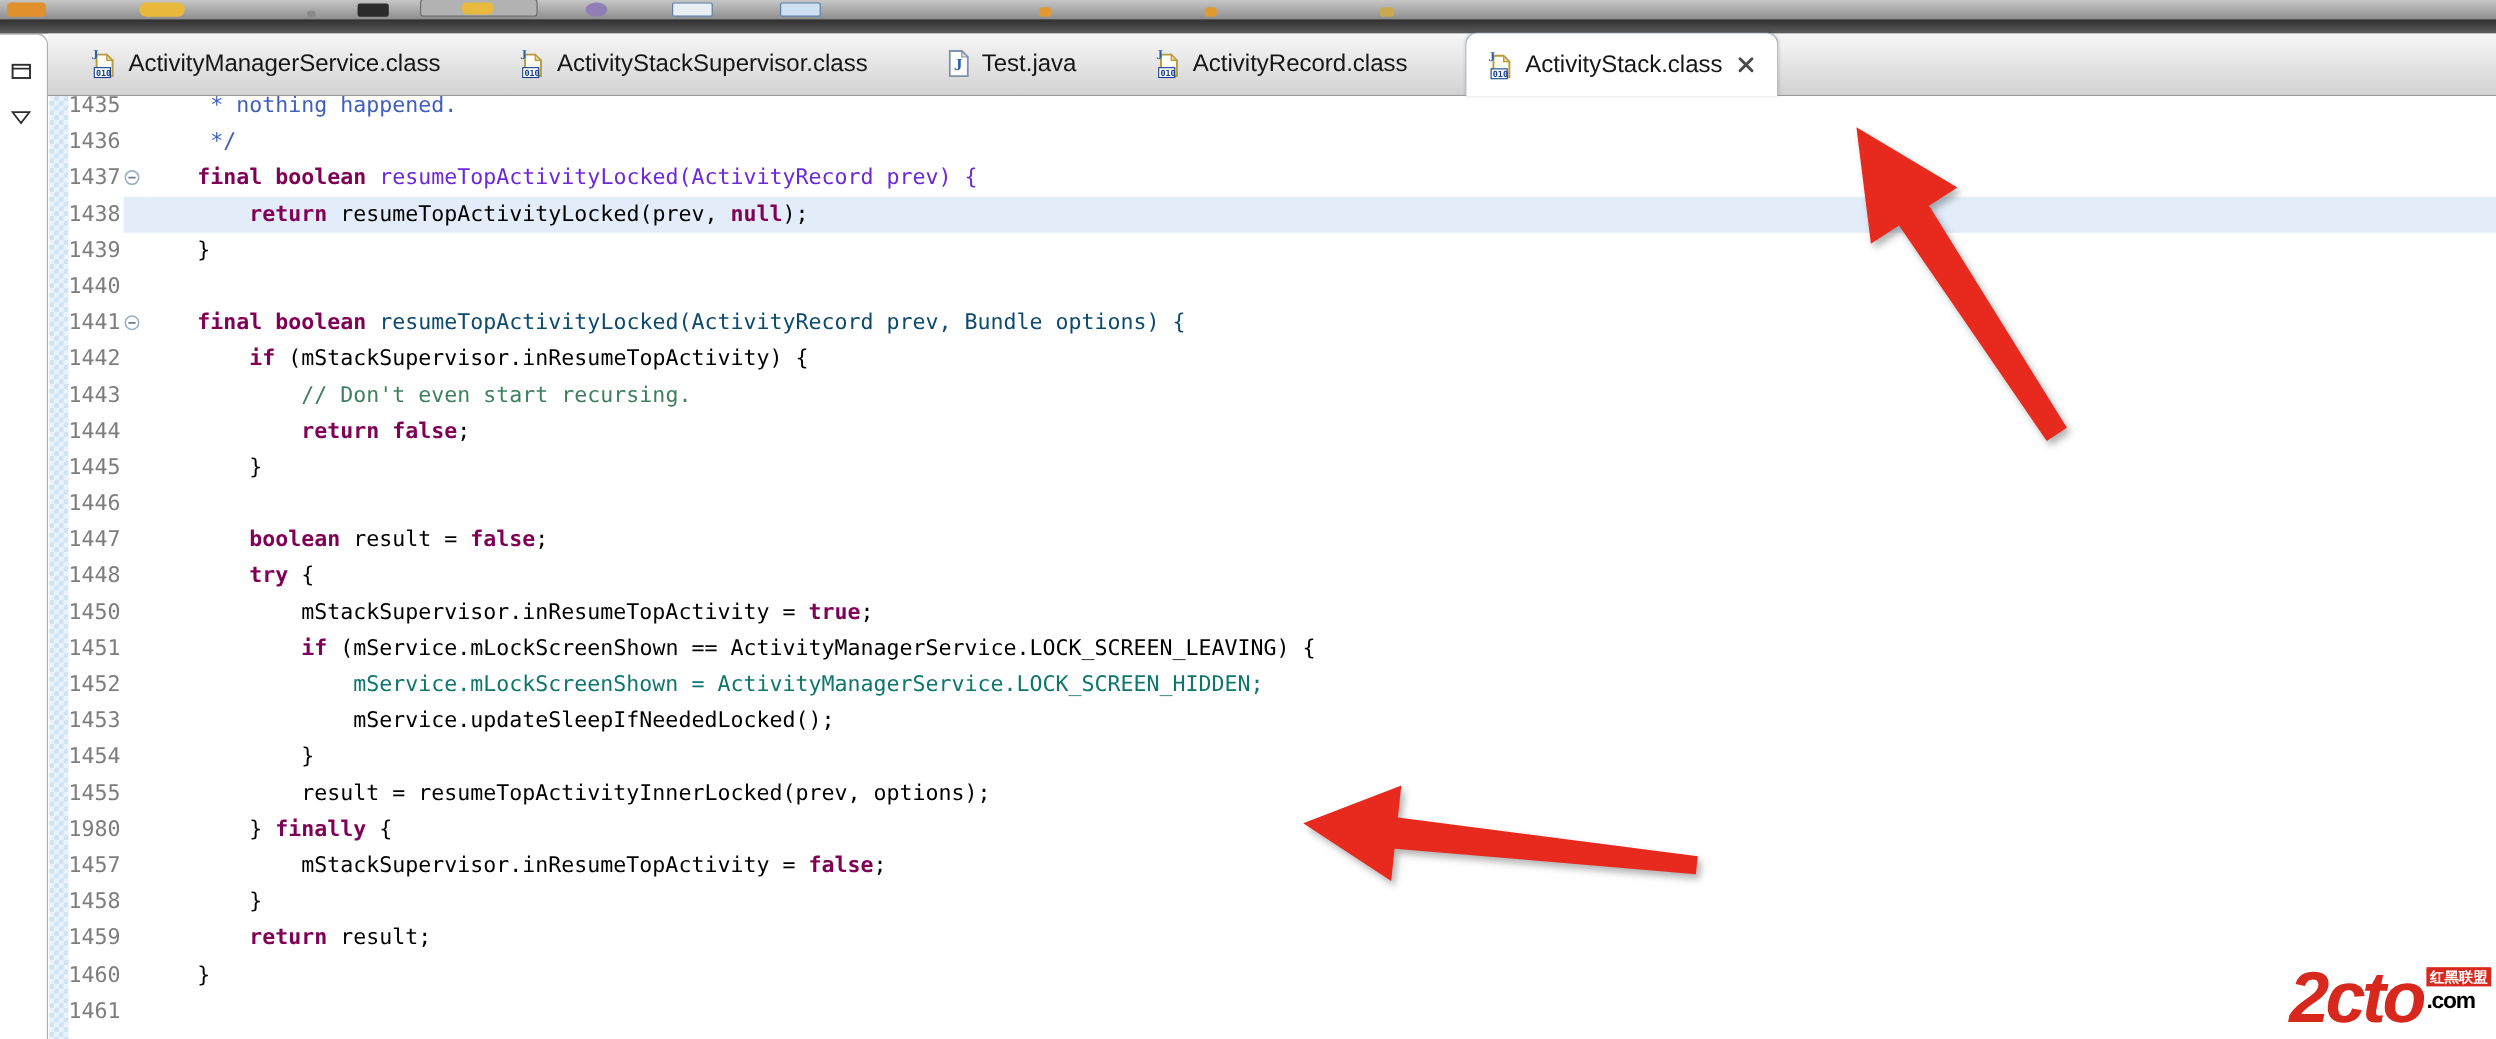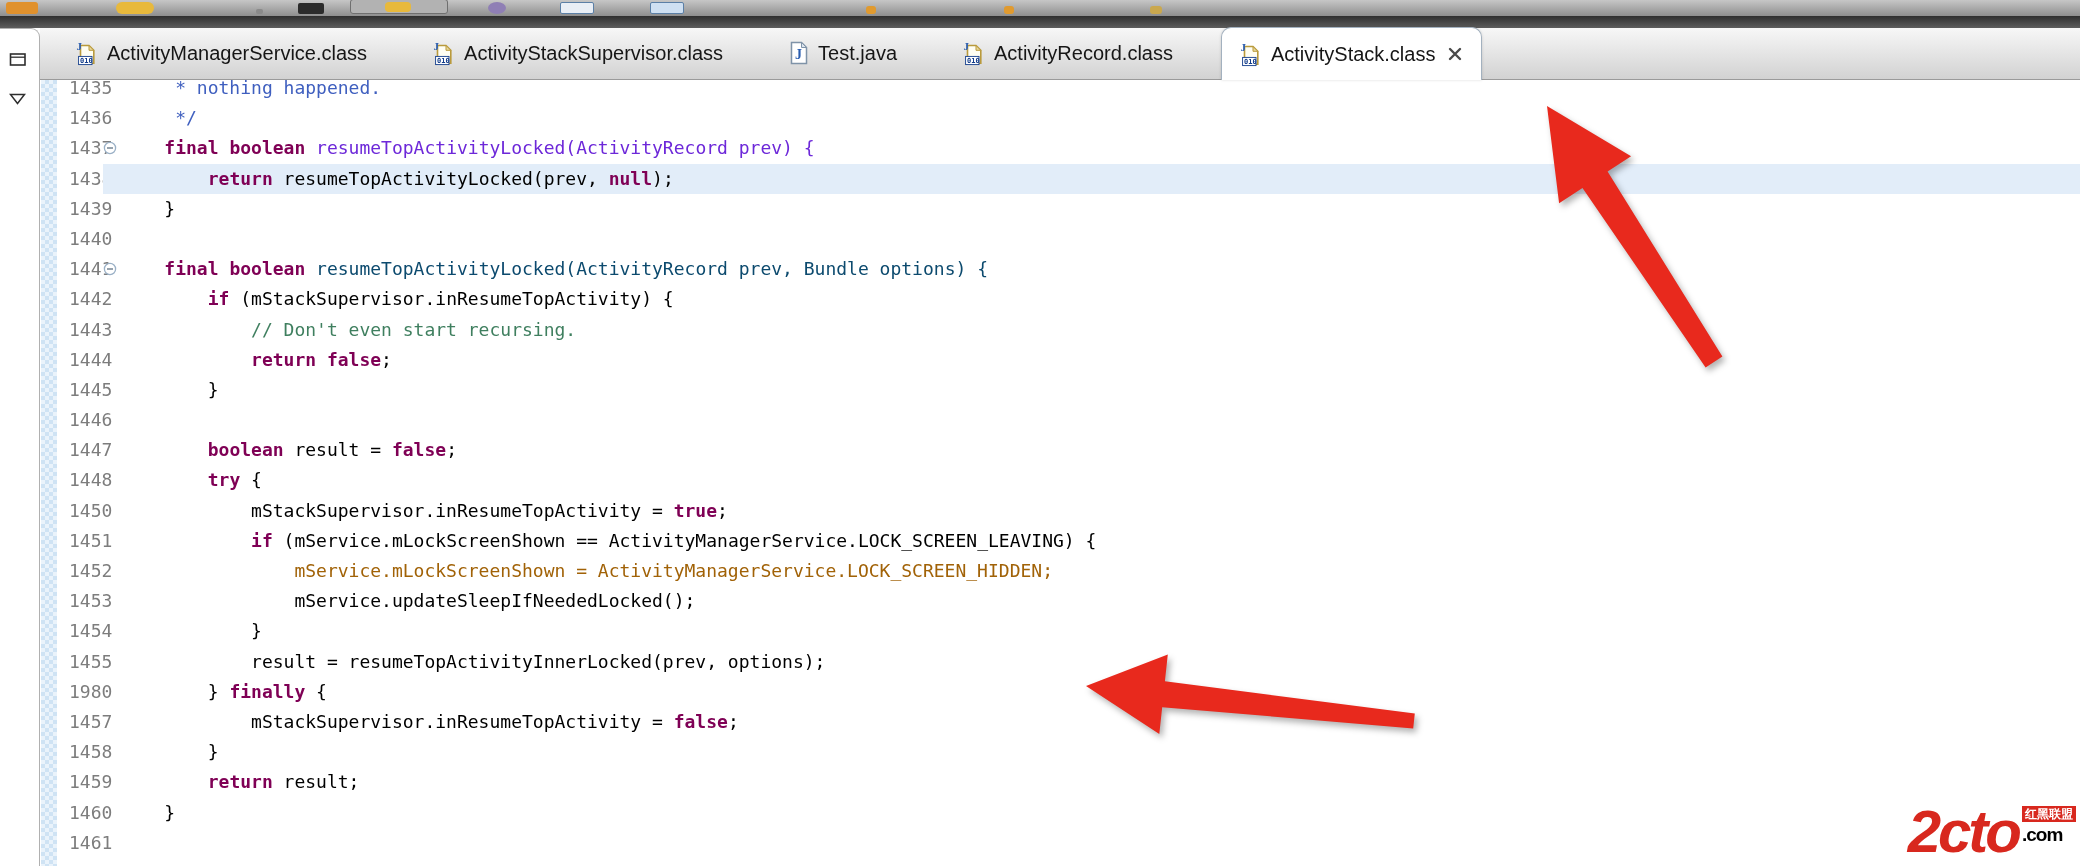--- a/index.html
+++ b/index.html
@@ -39,21 +39,21 @@
   #editor { position:absolute; left:41px; top:80px; width:2039px; height:786px;
             background:#fff; overflow:hidden; display:flex; }
   #ruler { width:16px; height:100%; flex:0 0 16px;
            background-color:#eaf3fb;
            background-image:
              linear-gradient(45deg,#cfe3f4 25%,transparent 25%,transparent 75%,#cfe3f4 75%),
              linear-gradient(45deg,#cfe3f4 25%,transparent 25%,transparent 75%,#cfe3f4 75%);
            background-size:8px 8px; background-position:0 0,4px 4px; }
   #rows { flex:1; margin-top:-7px; font-family:"DejaVu Sans Mono", monospace; font-size:18px; }
   .row { display:flex; height:30.2px; line-height:30.2px; white-space:pre; }
-  .ln   { width:46px; flex:0 0 46px; color:#7d7d7d; padding-left:12px; }
+  .ln   { width:46px; flex:0 0 46px; color:#7d7d7d; padding-left:0; }
   .fold { width:18px; flex:0 0 18px; display:flex; align-items:center; }
   .codeseg { flex:1; }
   .row.hl .fold, .row.hl .codeseg { background:#e2edf9; }
   .k { font-weight:bold; }
 
   
   #overlay { position:absolute; left:0; top:0; width:2080px; height:866px;
              pointer-events:none; z-index:20;
              filter:drop-shadow(3px 4px 3px rgba(0,0,0,.30)); }
 
@@ -181,21 +181,21 @@
   </svg></span><span class="codeseg"><span class="p" style="color: rgb(0, 0, 0);">    </span><span class="k" style="color: rgb(127, 0, 85);">final</span><span class="p" style="color: rgb(0, 0, 0);"> </span><span class="k" style="color: rgb(127, 0, 85);">boolean</span><span class="p" style="color: #0c4a6e;"> resumeTopActivityLocked(ActivityRecord prev, Bundle options) {</span></span></div>
         <div class="row"><span class="ln">1442</span><span class="fold"></span><span class="codeseg"><span class="p" style="color: rgb(0, 0, 0);">        </span><span class="k" style="color: rgb(127, 0, 85);">if</span><span class="p" style="color: rgb(0, 0, 0);"> (mStackSupervisor.inResumeTopActivity) {</span></span></div>
         <div class="row"><span class="ln">1443</span><span class="fold"></span><span class="codeseg"><span class="p" style="color: rgb(0, 0, 0);">            </span><span class="c" style="color: rgb(63, 127, 95);">// Don't even start recursing.</span></span></div>
         <div class="row"><span class="ln">1444</span><span class="fold"></span><span class="codeseg"><span class="p" style="color: rgb(0, 0, 0);">            </span><span class="k" style="color: rgb(127, 0, 85);">return</span><span class="p" style="color: rgb(0, 0, 0);"> </span><span class="k" style="color: rgb(127, 0, 85);">false</span><span class="p" style="color: rgb(0, 0, 0);">;</span></span></div>
         <div class="row"><span class="ln">1445</span><span class="fold"></span><span class="codeseg"><span class="p" style="color: rgb(0, 0, 0);">        }</span></span></div>
         <div class="row"><span class="ln">1446</span><span class="fold"></span><span class="codeseg"></span></div>
         <div class="row"><span class="ln">1447</span><span class="fold"></span><span class="codeseg"><span class="p" style="color: rgb(0, 0, 0);">        </span><span class="k" style="color: rgb(127, 0, 85);">boolean</span><span class="p" style="color: rgb(0, 0, 0);"> result = </span><span class="k" style="color: rgb(127, 0, 85);">false</span><span class="p" style="color: rgb(0, 0, 0);">;</span></span></div>
         <div class="row"><span class="ln">1448</span><span class="fold"></span><span class="codeseg"><span class="p" style="color: rgb(0, 0, 0);">        </span><span class="k" style="color: rgb(127, 0, 85);">try</span><span class="p" style="color: rgb(0, 0, 0);"> {</span></span></div>
         <div class="row"><span class="ln">1450</span><span class="fold"></span><span class="codeseg"><span class="p" style="color: rgb(0, 0, 0);">            mStackSupervisor.inResumeTopActivity = </span><span class="k" style="color: rgb(127, 0, 85);">true</span><span class="p" style="color: rgb(0, 0, 0);">;</span></span></div>
         <div class="row"><span class="ln">1451</span><span class="fold"></span><span class="codeseg"><span class="p" style="color: rgb(0, 0, 0);">            </span><span class="k" style="color: rgb(127, 0, 85);">if</span><span class="p" style="color: rgb(0, 0, 0);"> (mService.mLockScreenShown == ActivityManagerService.LOCK_SCREEN_LEAVING) {</span></span></div>
-        <div class="row"><span class="ln">1452</span><span class="fold"></span><span class="codeseg"><span class="p" style="color: #a16207;">                mService.mLockScreenShown = ActivityManagerService.LOCK_SCREEN_HIDDEN;</span></span></div>
+        <div class="row"><span class="ln">1452</span><span class="fold"></span><span class="codeseg"><span class="p" style="color: #0f766e;">                mService.mLockScreenShown = ActivityManagerService.LOCK_SCREEN_HIDDEN;</span></span></div>
         <div class="row"><span class="ln">1453</span><span class="fold"></span><span class="codeseg"><span class="p" style="color: rgb(0, 0, 0);">                mService.updateSleepIfNeededLocked();</span></span></div>
         <div class="row"><span class="ln">1454</span><span class="fold"></span><span class="codeseg"><span class="p" style="color: rgb(0, 0, 0);">            }</span></span></div>
         <div class="row"><span class="ln">1455</span><span class="fold"></span><span class="codeseg"><span class="p" style="color: rgb(0, 0, 0);">            result = resumeTopActivityInnerLocked(prev, options);</span></span></div>
         <div class="row"><span class="ln">1980</span><span class="fold"></span><span class="codeseg"><span class="p" style="color: rgb(0, 0, 0);">        } </span><span class="k" style="color: rgb(127, 0, 85);">finally</span><span class="p" style="color: rgb(0, 0, 0);"> {</span></span></div>
         <div class="row"><span class="ln">1457</span><span class="fold"></span><span class="codeseg"><span class="p" style="color: rgb(0, 0, 0);">            mStackSupervisor.inResumeTopActivity = </span><span class="k" style="color: rgb(127, 0, 85);">false</span><span class="p" style="color: rgb(0, 0, 0);">;</span></span></div>
         <div class="row"><span class="ln">1458</span><span class="fold"></span><span class="codeseg"><span class="p" style="color: rgb(0, 0, 0);">        }</span></span></div>
         <div class="row"><span class="ln">1459</span><span class="fold"></span><span class="codeseg"><span class="p" style="color: rgb(0, 0, 0);">        </span><span class="k" style="color: rgb(127, 0, 85);">return</span><span class="p" style="color: rgb(0, 0, 0);"> result;</span></span></div>
         <div class="row"><span class="ln">1460</span><span class="fold"></span><span class="codeseg"><span class="p" style="color: rgb(0, 0, 0);">    }</span></span></div>
         <div class="row"><span class="ln">1461</span><span class="fold"></span><span class="codeseg"></span></div>
       </div>

